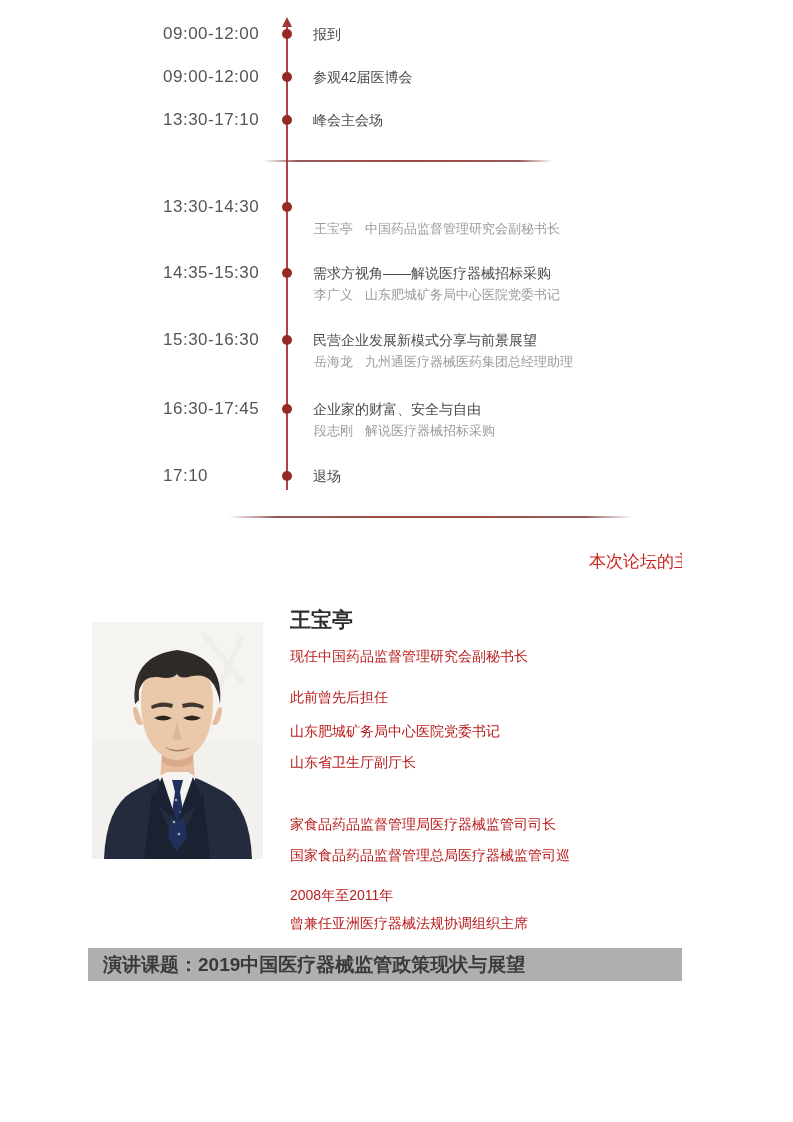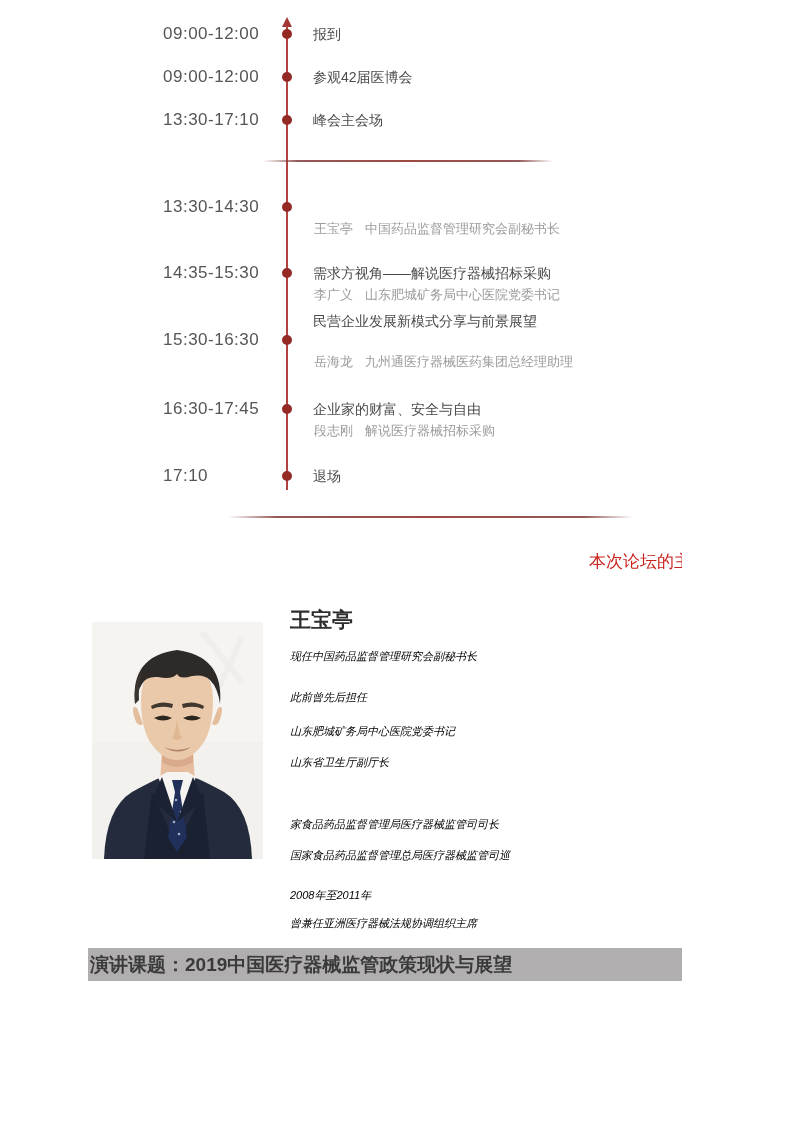--- a/index.html
+++ b/index.html
@@ -103,38 +103,37 @@
     background: #f3f1ed;
   }
   .bio-abs { position: absolute; left: 290px; }
   .speaker-name {
     font-size: 21px;
     line-height: 26px;
     font-weight: bold;
     color: #2e2e2e;
   }
   .bio-line {
-    font-size: 11px;
-    line-height: 22px;
-    color: #000000;
+    font-size: 14px;
+    line-height: 22px;
+    color: #b91c1c;
     white-space: nowrap;
-    font-style: italic;
   }
 
   
   .lecture-bar {
     position: absolute;
     left: 88px; top: 948px;
     width: 618px; height: 33px;
     background: #b1aeaf;
     color: #3a3a3a;
     font-size: 19px;
     font-weight: bold;
     line-height: 33px;
-    padding-left: 2px;
+    padding-left: 15px;
     white-space: nowrap;
   }
 </style>
 </head>
 <body>
 
 <div class="page">
 
   <div class="t-arrow"></div>
   <div class="t-line"></div>
@@ -164,21 +163,21 @@
     <span class="name">王宝亭</span><span class="org">中国药品监督管理研究会副秘书长</span>
   </div>
 
   <div class="t-time" style="top:262px">14:35-15:30</div>
   <div class="t-text" style="top:262px">需求方视角——解说医疗器械招标采购</div>
   <div class="t-sub" style="top:287px">
     <span class="name">李广义</span><span class="org">山东肥城矿务局中心医院党委书记</span>
   </div>
 
   <div class="t-time" style="top:329px">15:30-16:30</div>
-  <div class="t-text" style="top:310px">民营企业发展新模式分享与前景展望</div>
+  <div class="t-text" style="top:329px">民营企业发展新模式分享与前景展望</div>
   <div class="t-sub" style="top:354px">
     <span class="name">岳海龙</span><span class="org">九州通医疗器械医药集团总经理助理</span>
   </div>
 
   <div class="t-time" style="top:398px">16:30-17:45</div>
   <div class="t-text" style="top:398px">企业家的财富、安全与自由</div>
   <div class="t-sub" style="top:423px">
     <span class="name">段志刚</span><span class="org">解说医疗器械招标采购</span>
   </div>
 

